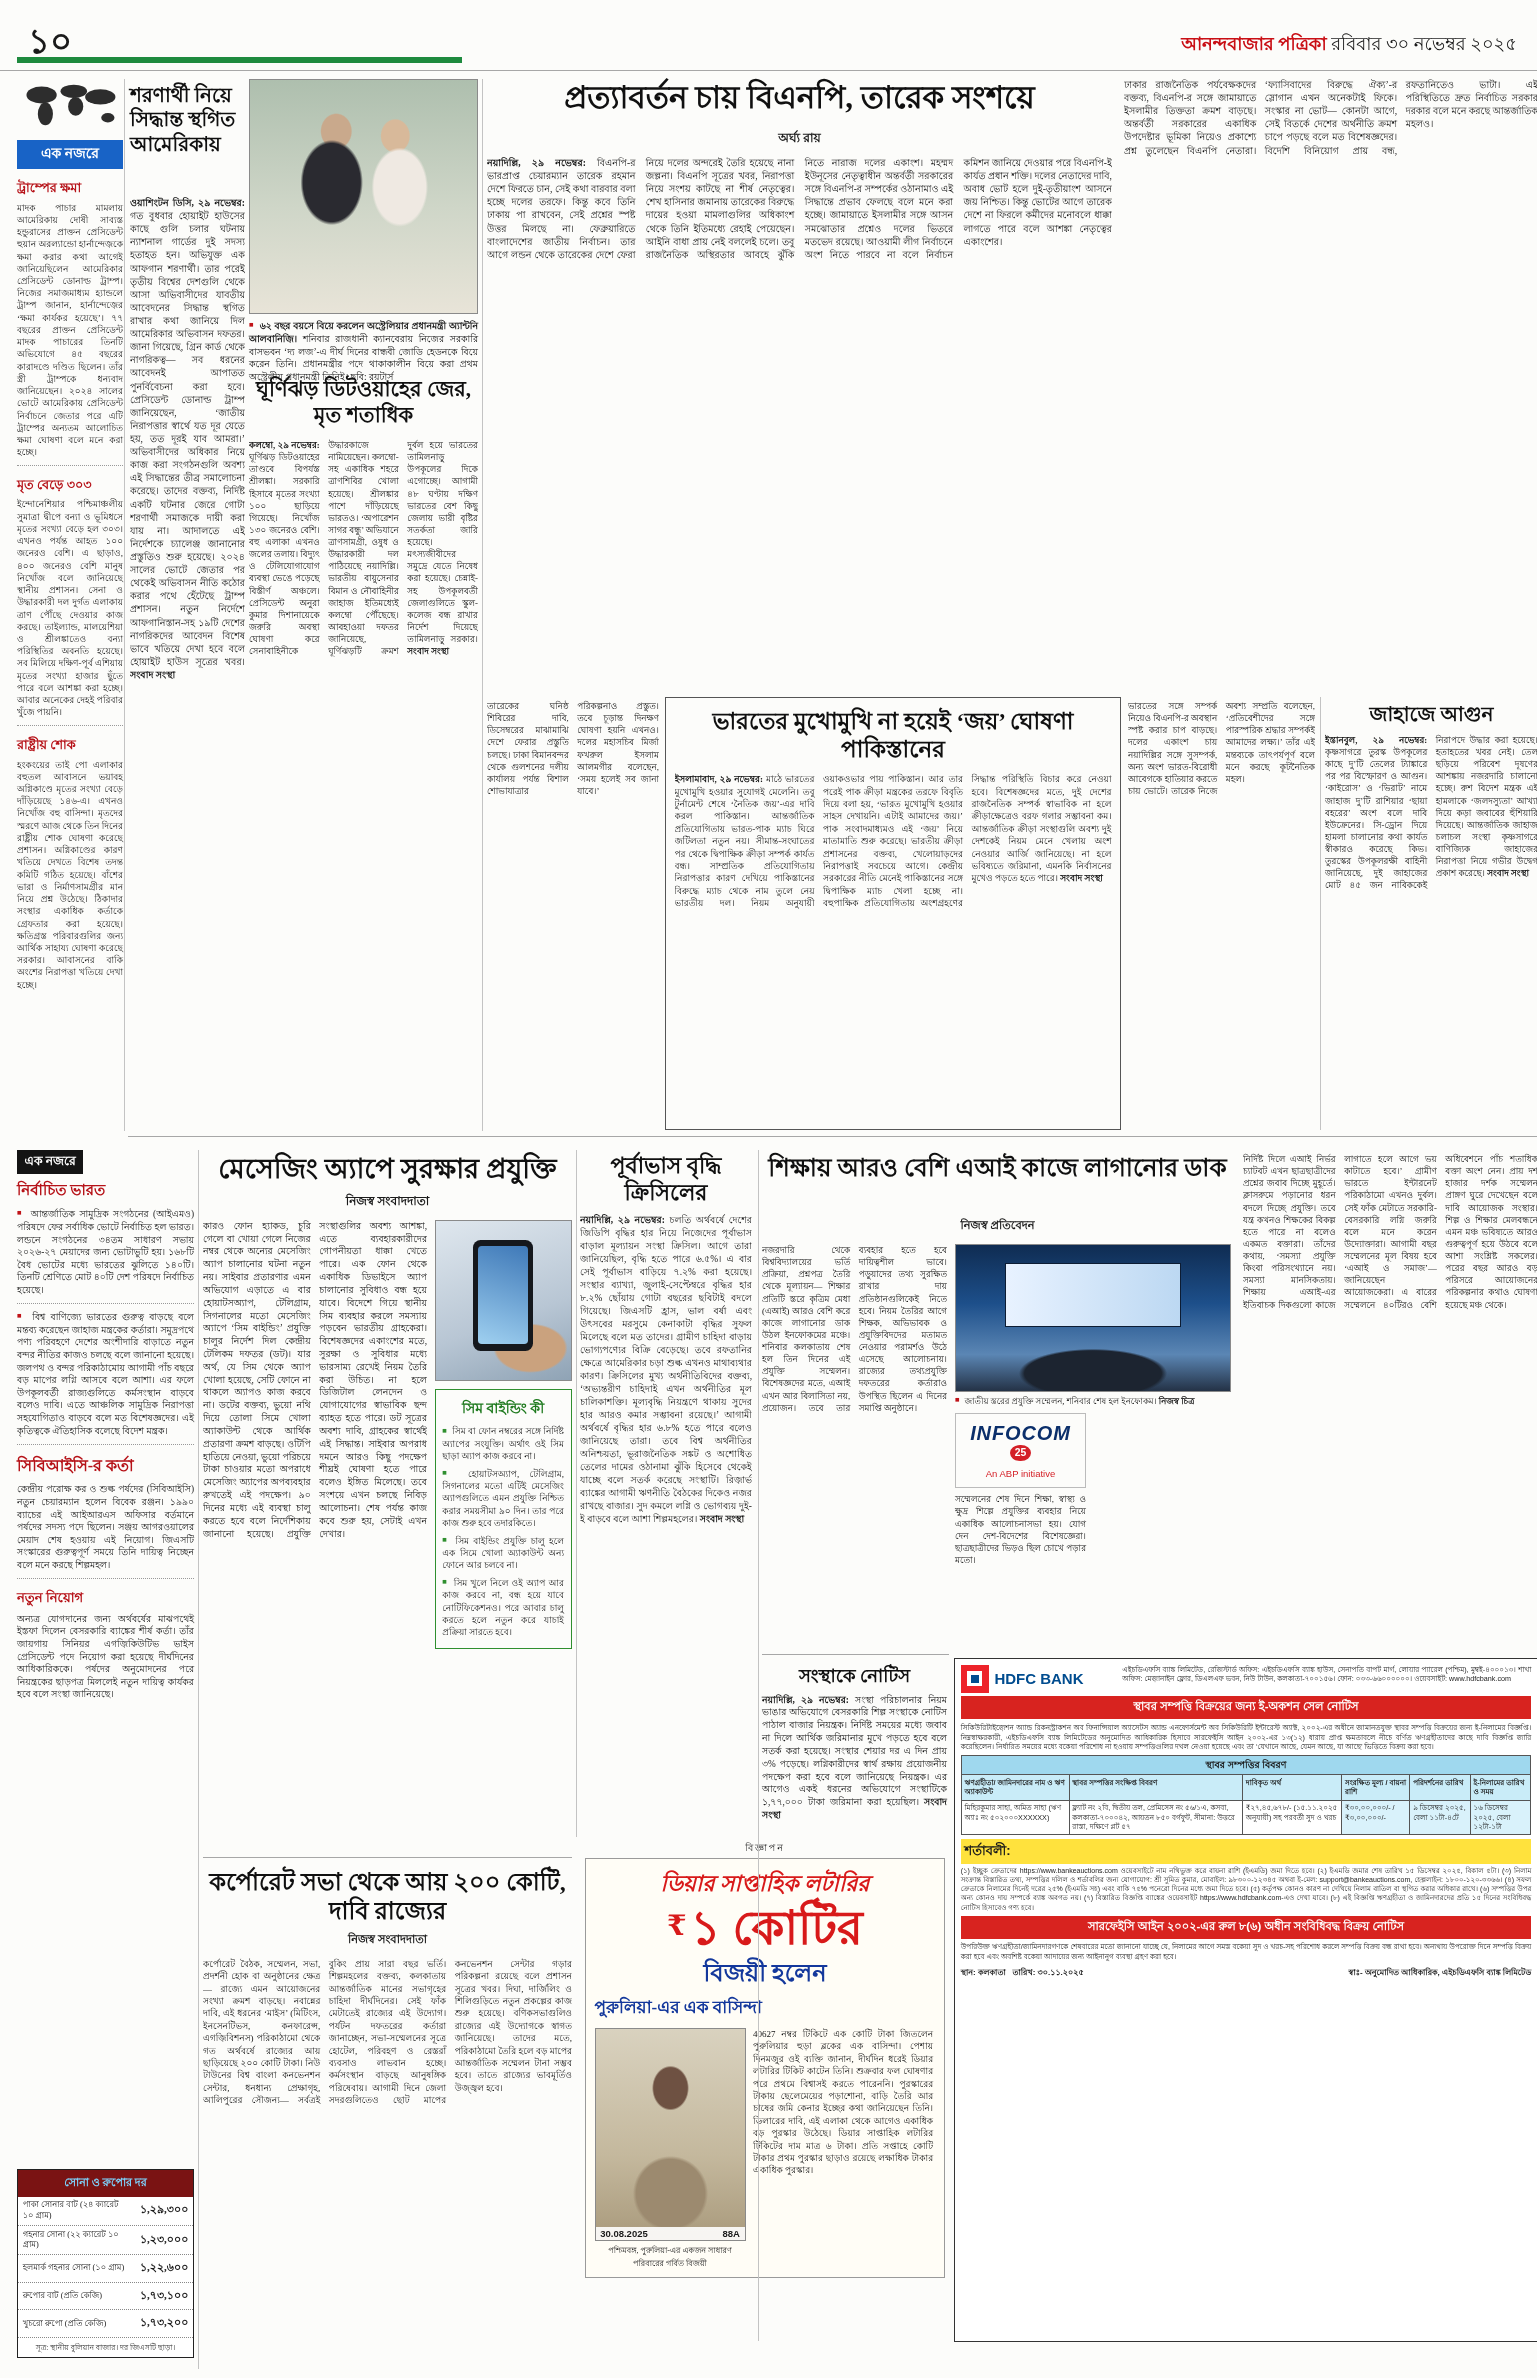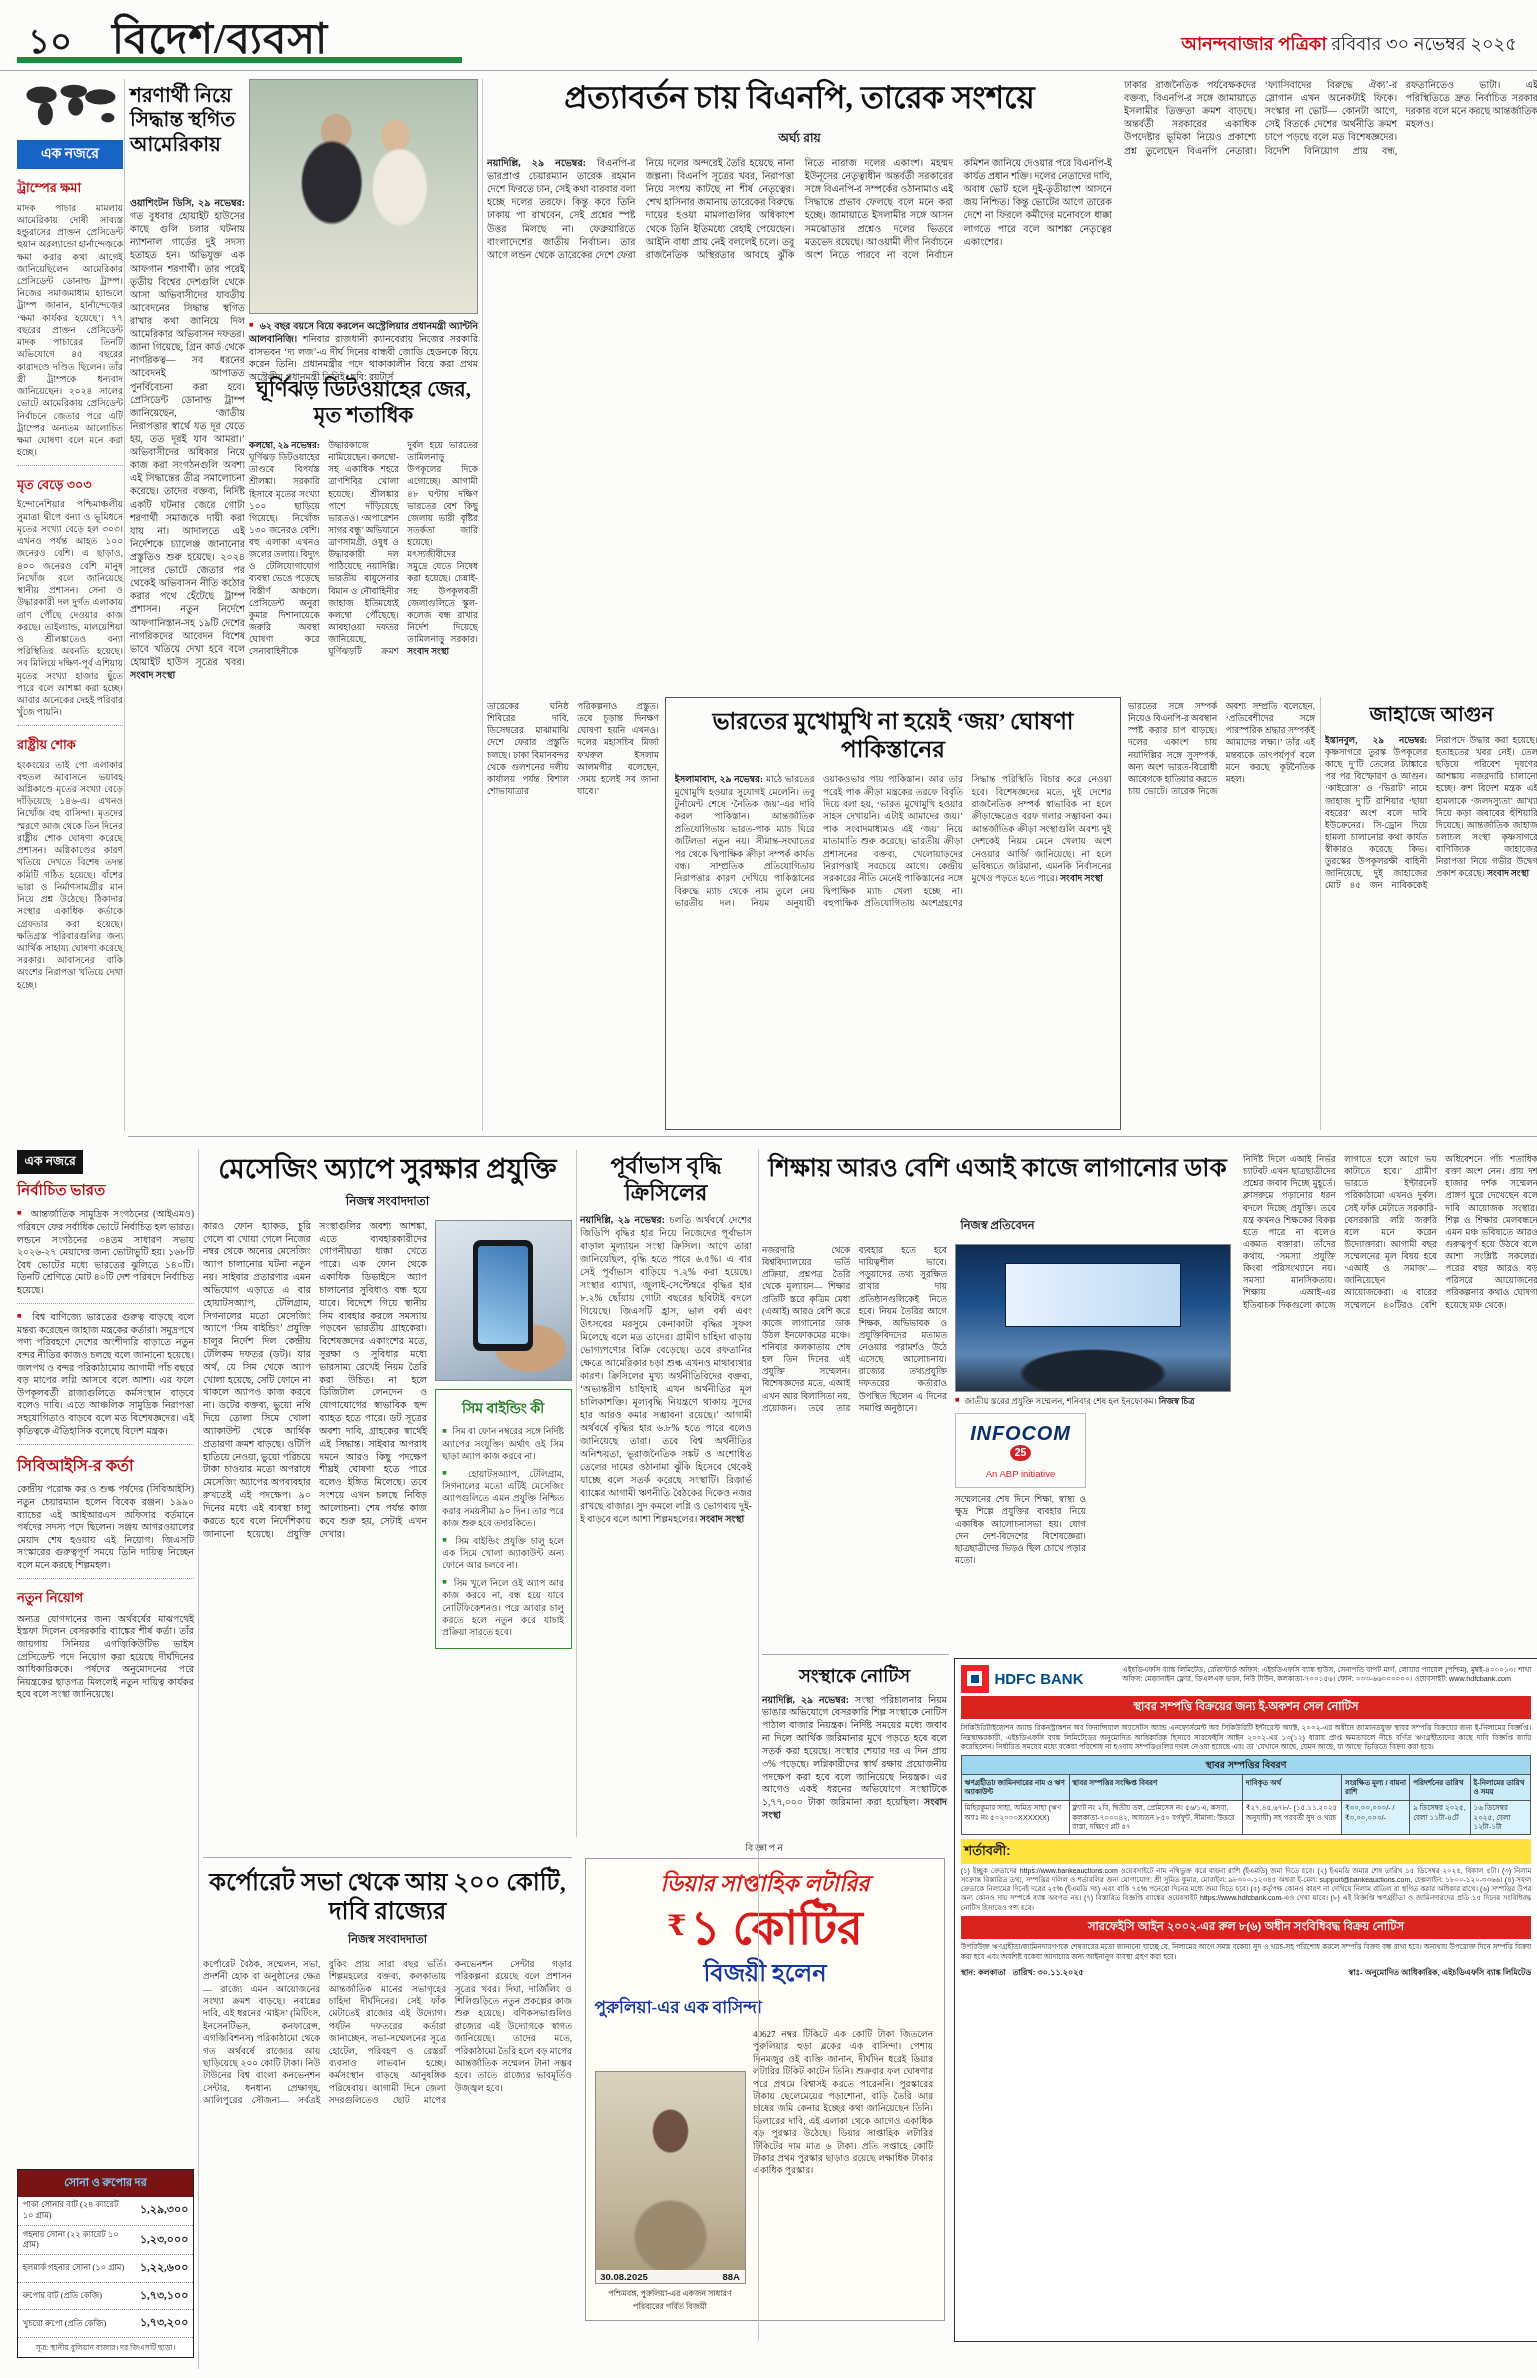--- a/index.html
+++ b/index.html
@@ -110,21 +110,20 @@
   .hdfc th, .hdfc td { border:0.9px solid #555; font-size:7.2px; padding:2.8px; vertical-align:top; text-align:left; line-height:1.3; }
   .yellowband { background:#ffe23d; font-weight:bold; font-size:13px; padding:1.9px 3.8px; margin:2.8px 0 1.9px; }
   .hdfc .foot { display:flex; justify-content:space-between; font-size:8px; font-weight:bold; margin-top:4.7px; }
 </style>
 </head>
 <body>
 
 <div class="page">
 
   <div class="abs pageno" style="left:28px; top:15px;">১০</div>
-  <div class="abs section-title" style="left:112px; top:5.7px;">বিদেশ/ব্যবসা</div>
   <div class="abs greenbar" style="left:17px; top:57px; width:445px; height:5.7px;"></div>
   <div class="abs masthead" style="right:21px; top:30px; width:492px;">
     <span class="red">আনন্দবাজার পত্রিকা</span>
     <span>রবিবার ৩০ নভেম্বর ২০২৫</span>
   </div>
   <div class="hline" style="left:0; top:70px; width:1538px;"></div>
 
   <div class="abs rail" style="left:17px; top:78px; width:106px;">
     <svg width="106" height="53" viewBox="0 0 112 56">
       <ellipse cx="26" cy="18" rx="16" ry="9" fill="#2d2d2d"></ellipse>
@@ -354,21 +353,21 @@
     <div class="lotbox">
       <div class="lot1">ডিয়ার সাপ্তাহিক লটারির</div>
       <div class="lotamt">
         <span class="rs">₹</span>
         <span class="am">১ কোটির</span>
       </div>
       <div class="lot2">বিজয়ী হলেন</div>
       <div class="lot3">পুরুলিয়া-এর এক বাসিন্দা</div>
       <div class="lotrow">
         <div style="width:151px;">
-          <div class="photo winnerpic" style="width:151px; height:213px;margin-top:43px;">
+          <div class="photo winnerpic" style="width:151px; height:213px;">
             <div class="photostrip">
               <span>30.08.2025</span>
               <span>88A</span>
             </div>
           </div>
           <div class="lotcap">পশ্চিমবঙ্গ, পুরুলিয়া-এর একজন সাধারণ পরিবারের গর্বিত বিজয়ী</div>
         </div>
         <p class="bodytxt" style="width:180px; font-size:9px;">40627 নম্বর টিকিটে এক কোটি টাকা জিতলেন পুরুলিয়ার হুড়া ব্লকের এক বাসিন্দা। পেশায় দিনমজুর ওই ব্যক্তি জানান, দীর্ঘদিন ধরেই ডিয়ার লটারির টিকিট কাটেন তিনি। শুক্রবার ফল ঘোষণার পরে প্রথমে বিশ্বাসই করতে পারেননি। পুরস্কারের টাকায় ছেলেমেয়ের পড়াশোনা, বাড়ি তৈরি আর চাষের জমি কেনার ইচ্ছের কথা জানিয়েছেন তিনি। ডিলারের দাবি, এই এলাকা থেকে আগেও একাধিক বড় পুরস্কার উঠেছে। ডিয়ার সাপ্তাহিক লটারির টিকিটের দাম মাত্র ৬ টাকা। প্রতি সপ্তাহে কোটি টাকার প্রথম পুরস্কার ছাড়াও রয়েছে লক্ষাধিক টাকার একাধিক পুরস্কার।</p>
       </div>
     </div>

